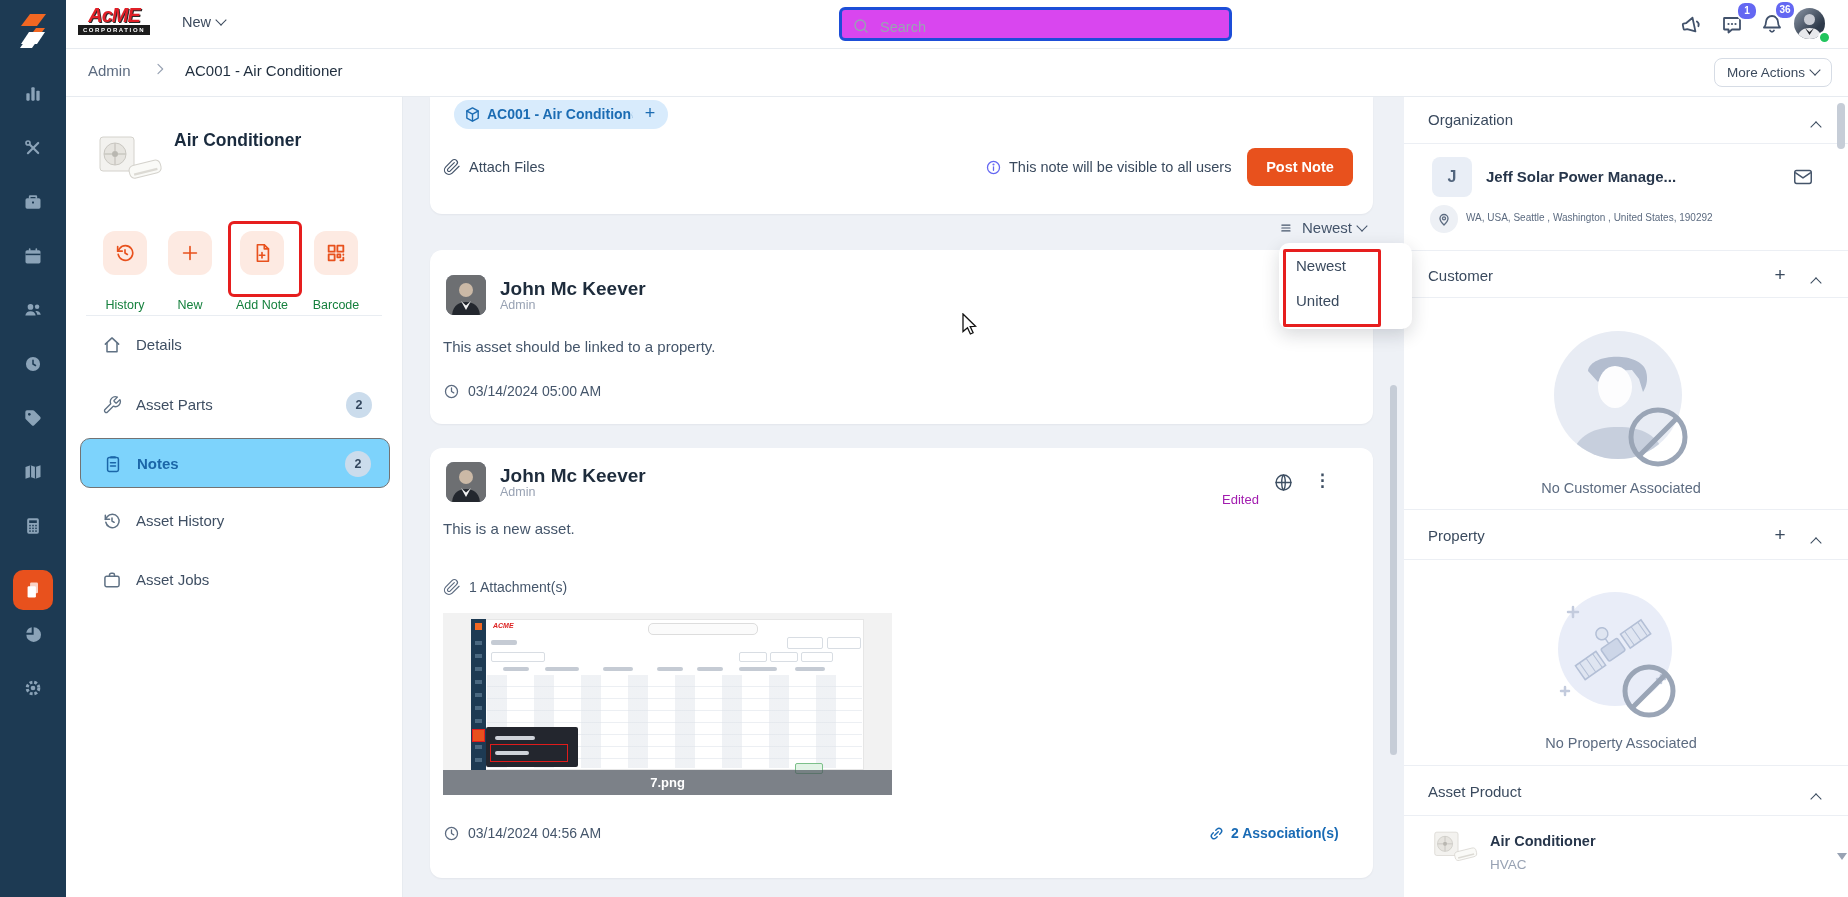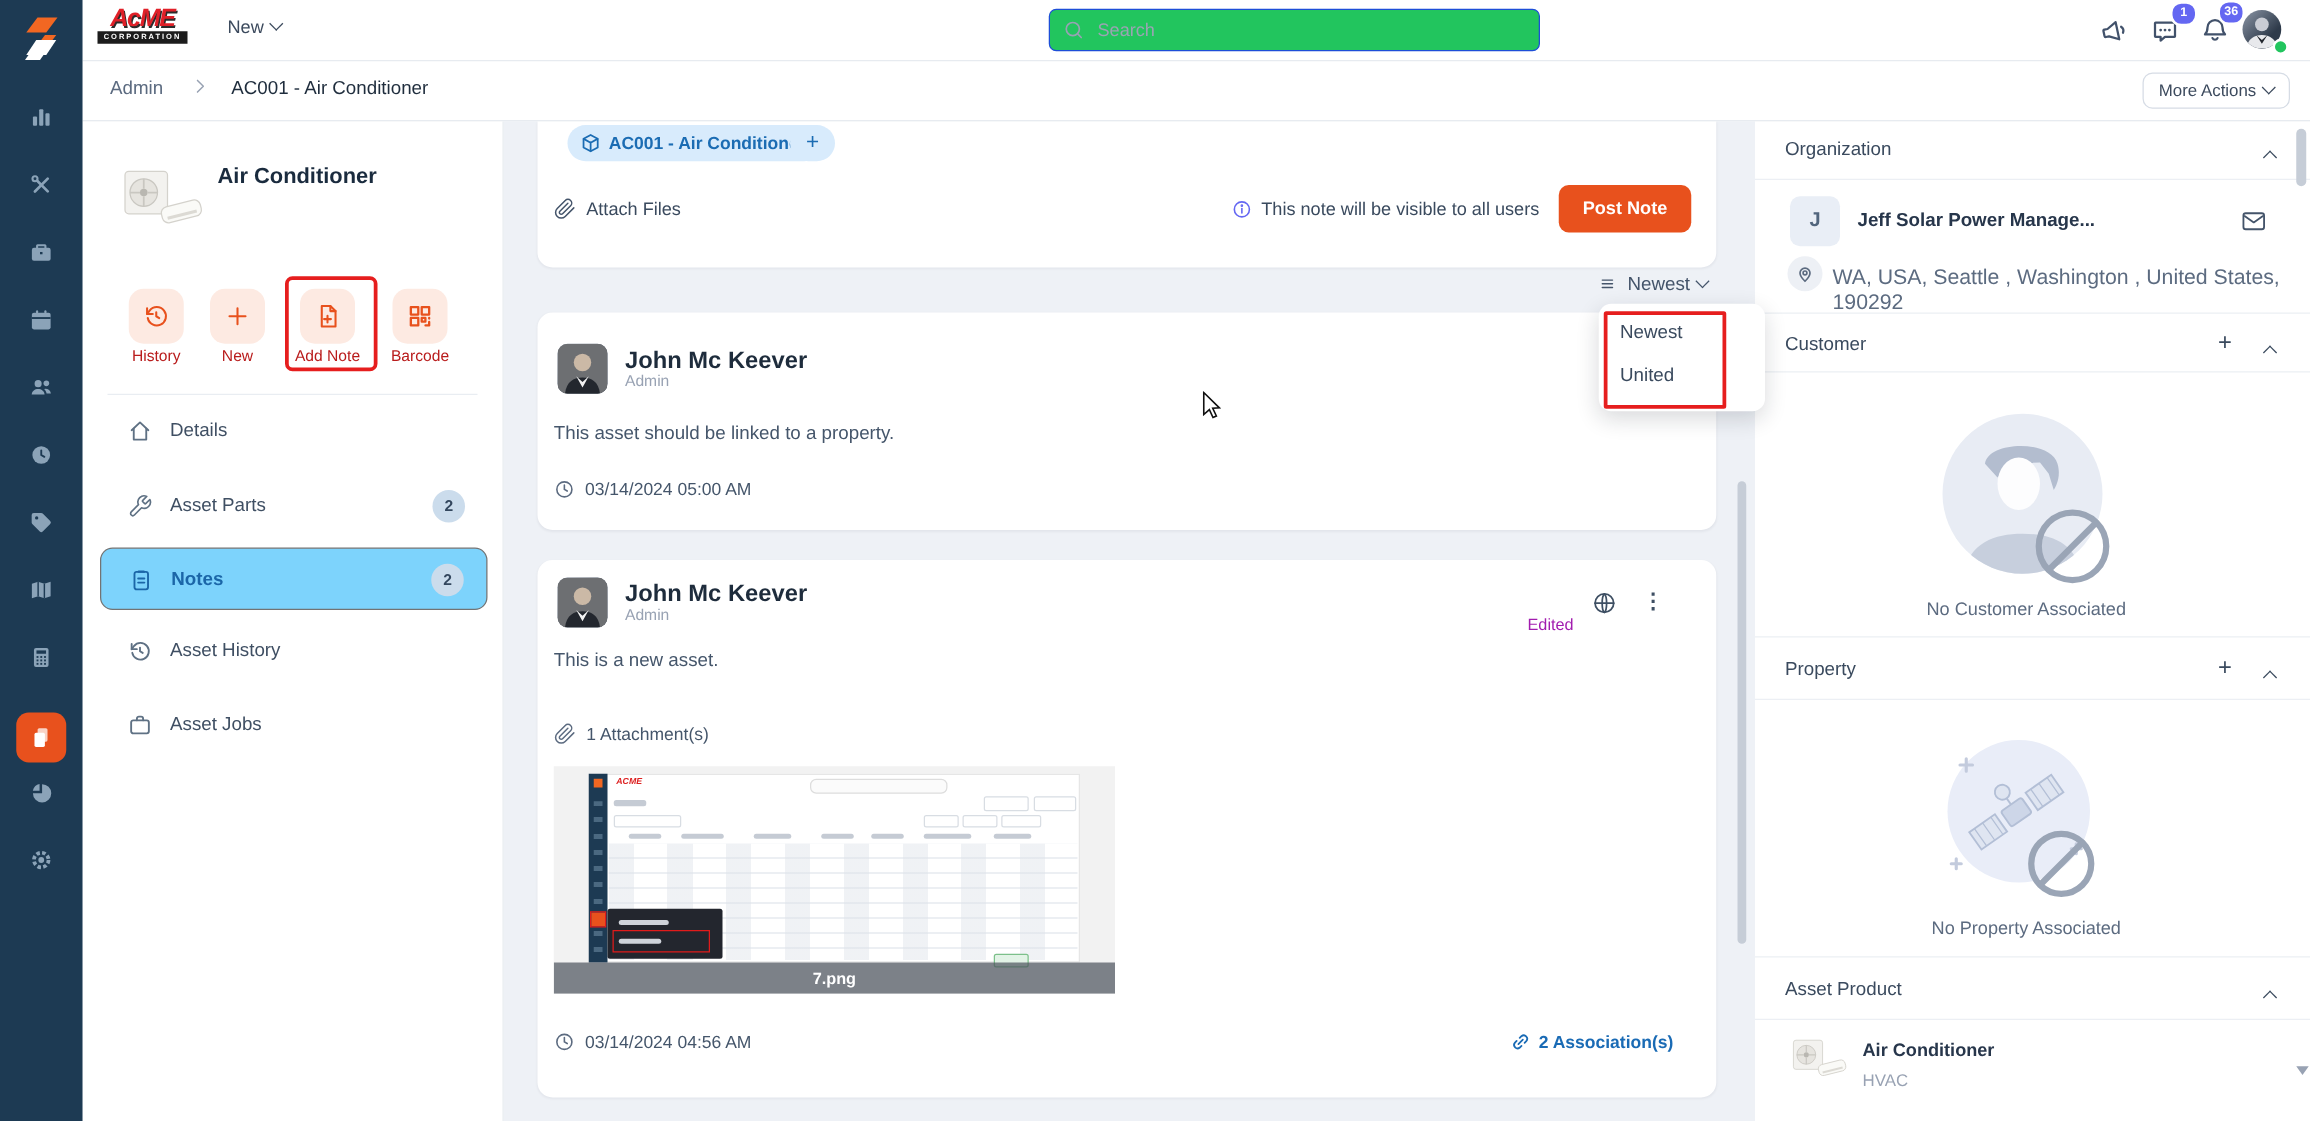--- a/index.html
+++ b/index.html
@@ -14,42 +14,42 @@
   #appnav{left:0;top:0;width:66px;height:897px;background:#1d3a53;z-index:20;}
   .navic{position:absolute;left:23px;width:20px;height:20px;color:#8ba3b8;}
   .navic-active{left:13px;width:40px;height:40px;background:#e8511d;border-radius:10px;color:#fff;display:flex;align-items:center;justify-content:center;}
 
   
   #topbar{left:66px;top:0;width:1782px;height:48px;background:#fff;border-bottom:1px solid #e7ebf0;z-index:10;}
   .brand{position:absolute;left:12px;top:5px;width:72px;text-align:center;}
   .brand-word{font-size:20px;font-weight:800;font-style:italic;color:#e02028;letter-spacing:-1px;line-height:20px;text-shadow:1px 1px 0 #2b2b2b;}
   .brand-bar{margin-top:0;background:#1c1c1c;color:#fff;font-size:6px;font-weight:700;letter-spacing:1.6px;padding:2px 1px;line-height:6px;}
   .newbtn{position:absolute;left:116px;top:14px;font-size:14.5px;color:#3c4a5d;cursor:pointer;}
-  .searchwrap{position:absolute;left:773px;top:7px;width:393px;height:34px;border:1px solid #1d4ed8;border-radius:6px;background:#22c55e;box-sizing:border-box;}
+  .searchwrap{position:absolute;left:773px;top:7px;width:393px;height:34px;border:3px solid #1d4ed8;border-radius:6px;background:#d946ef;box-sizing:border-box;}
   .searchwrap svg{position:absolute;left:10px;top:7px;color:#98a2b3;}
   .searchwrap input{position:absolute;left:36px;top:0;width:340px;height:32px;border:0;outline:none;font-size:14.5px;font-family:"Liberation Sans",sans-serif;color:#344054;background:transparent;}
   .searchwrap input::placeholder{color:#9aa4b2;}
   .tbic{position:absolute;top:13px;width:24px;height:24px;color:#42526b;}
   .tbadge{position:absolute;min-width:12px;height:14px;padding:1px 3px;background:#6467f2;border:2px solid #fff;border-radius:9px;color:#fff;font-size:10px;font-weight:700;text-align:center;line-height:14px;}
   .avatar30{position:absolute;left:1728px;top:8px;width:31px;height:31px;border-radius:50%;background:linear-gradient(135deg,#8d97a7,#2e3a4a 70%);overflow:hidden;}
   .avatar30 svg,.avatar40 svg{display:block;}
   .avdot{position:absolute;left:1752px;top:31px;width:9px;height:9px;border-radius:50%;background:#22c55e;border:2px solid #fff;}
 
   
   #crumbbar{left:66px;top:48px;width:1782px;height:48px;background:#fff;border-bottom:1px solid #e7ebf0;z-index:9;}
   .crumb-parent{position:absolute;left:22px;top:14px;font-size:15px;color:#5c6b80;cursor:pointer;}
   .crumb-sep{position:absolute;left:86px;top:13px;color:#98a2b3;width:16px;height:16px;}
   .crumb-cur{position:absolute;left:119px;top:14px;font-size:15px;color:#1f2d3d;}
   .moreactions{position:absolute;left:1648px;top:10px;height:29px;padding:0 12px;border:1px solid #d6dce5;border-radius:8px;background:#fff;font-size:13.5px;color:#3c4a5d;line-height:27px;cursor:pointer;box-sizing:border-box;}
 
   
   #leftpanel{left:66px;top:97px;width:337px;height:800px;background:#fff;border-right:1px solid #e7ebf0;box-sizing:border-box;z-index:5;}
   .actbtn{position:absolute;top:130px;width:64px;text-align:center;cursor:pointer;}
   .actbtn .sq{width:44px;height:44px;margin:4px auto 0;background:#fdeae2;border-radius:12px;color:#e8511d;display:flex;align-items:center;justify-content:center;}
-  .actbtn .lbl{margin-top:3px;font-size:12.5px;color:#b91c1c;}
+  .actbtn .lbl{margin-top:23px;font-size:12.5px;color:#15803d;}
   .redbox{position:absolute;border:3px solid #e61e1e;border-radius:6px;z-index:8;pointer-events:none;}
   .lp-divider{position:absolute;left:20px;right:20px;top:218px;border-top:1px solid #e9edf2;}
   .menuitem{position:absolute;left:14px;width:310px;height:48px;border-radius:10px;cursor:pointer;box-sizing:border-box;}
   .menuitem .mi-ic{position:absolute;left:22px;top:14px;width:20px;height:20px;color:#5f7184;}
   .menuitem .mi-lb{position:absolute;left:56px;top:15px;font-size:15px;color:#3f4f63;}
   .menuitem .mi-badge{position:absolute;right:18px;top:11px;width:26px;height:26px;border-radius:50%;background:#cbdcec;color:#33475e;font-size:12.5px;font-weight:700;text-align:center;line-height:26px;}
   .menuitem.active{background:#7dd3fc;border:1px solid #737373;}
   .menuitem.active .mi-ic{color:#1b66a8;}
   .menuitem.active .mi-lb{color:#1b66a8;font-weight:700;}
 
@@ -109,21 +109,21 @@
   #rightpanel{left:1404px;top:97px;width:444px;height:800px;background:#fff;}
   .rp-title{position:absolute;left:24px;font-size:15px;color:#3a4a5e;font-weight:500;}
   .rp-div{position:absolute;left:0;right:0;border-top:1px solid #eceff4;}
   .rp-plus{position:absolute;left:366px;width:20px;height:20px;font-size:19px;color:#3a4a5e;text-align:center;line-height:19px;cursor:pointer;font-weight:400;}
   .rp-chev{position:absolute;left:402px;width:16px;height:16px;color:#3a4a5e;cursor:pointer;}
   .rp-empty{position:absolute;left:0;right:10px;text-align:center;font-size:14.5px;color:#5c6b80;}
   .orgavatar{position:absolute;left:28px;top:60px;width:40px;height:40px;border-radius:8px;background:#e9eef6;color:#52657d;font-size:16px;font-weight:700;text-align:center;line-height:40px;}
   .orgname{position:absolute;left:82px;top:71px;font-size:15px;font-weight:700;color:#27364b;}
   .orgmail{position:absolute;left:388px;top:69px;width:22px;height:22px;color:#44546a;cursor:pointer;}
   .loccirc{position:absolute;left:26px;top:108px;width:28px;height:28px;border-radius:50%;background:#edf0f5;color:#5c6b80;display:flex;align-items:center;justify-content:center;}
-  .orgaddr{position:absolute;left:62px;top:115px;font-size:17px;color:#5c6b80;}
+  .orgaddr{position:absolute;left:62px;top:115px;font-size:10px;color:#5c6b80;}
   .prodthumb{position:absolute;left:28px;top:732px;}
   .prodname{position:absolute;left:86px;top:736px;font-size:14.5px;font-weight:700;color:#27364b;}
   .prodcat{position:absolute;left:86px;top:760px;font-size:13.5px;color:#98a2b3;}
   .rp-scroll-thumb{position:absolute;left:433px;top:6px;width:8px;height:46px;background:#c6cdd7;border-radius:4px;}
   .rp-scroll-arrow{position:absolute;left:433px;top:756px;width:0;height:0;border-left:5px solid transparent;border-right:5px solid transparent;border-top:7px solid #98a2b3;}
 
   
   #cursor{left:962px;top:313px;z-index:60;pointer-events:none;}
 </style>
 </head>

